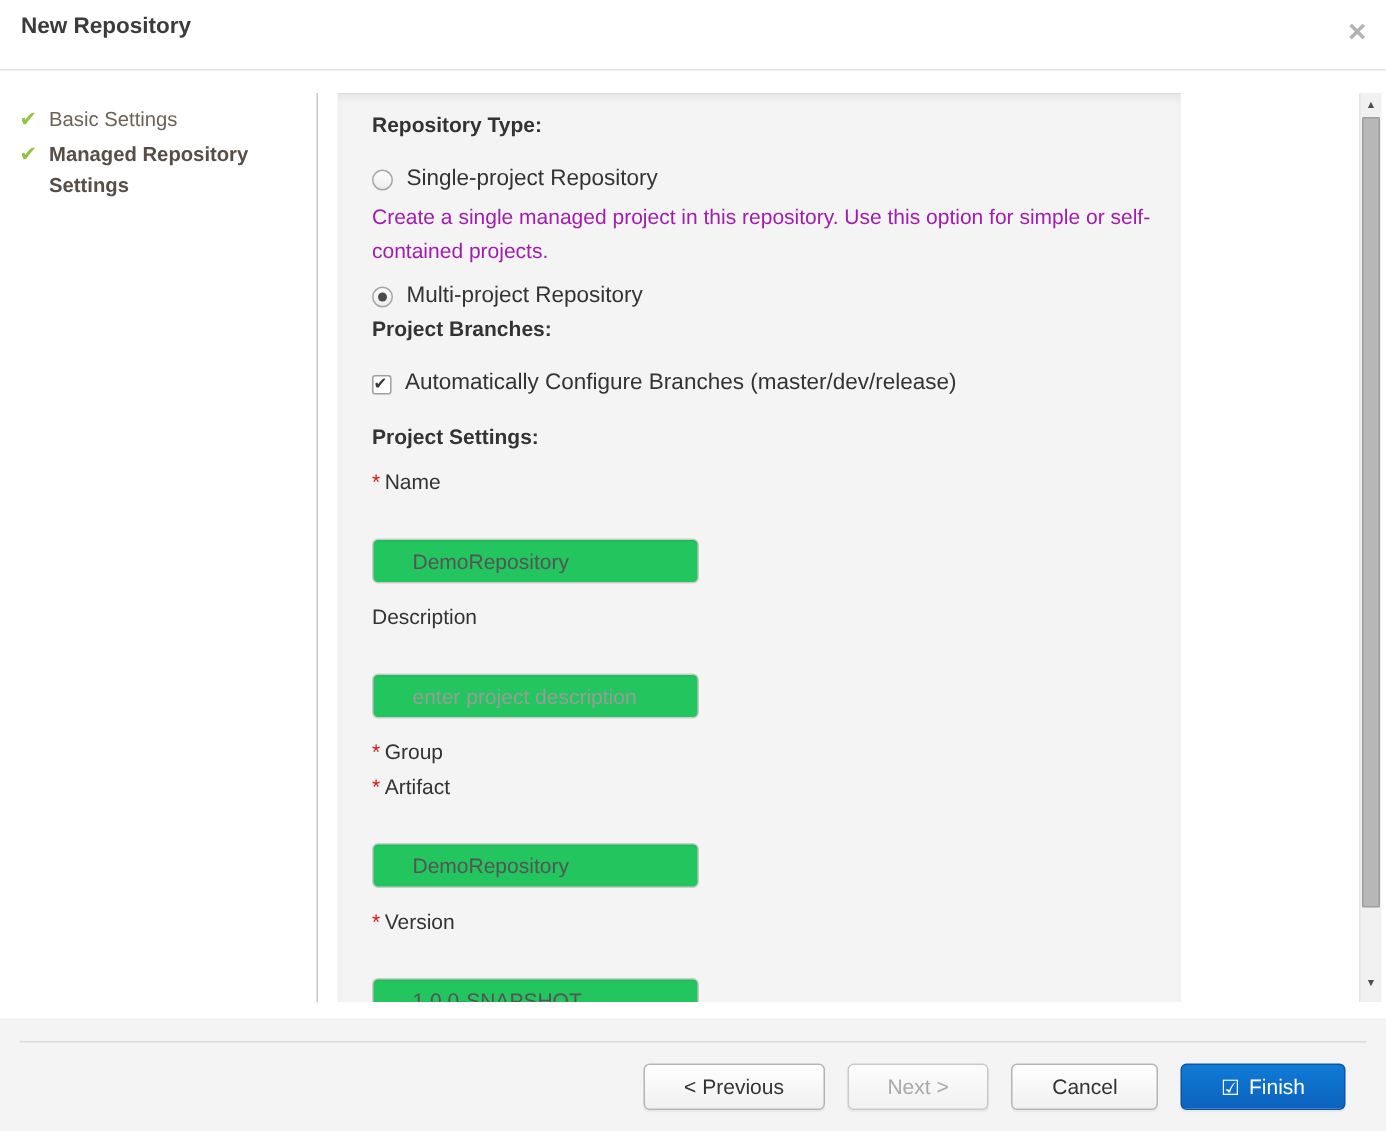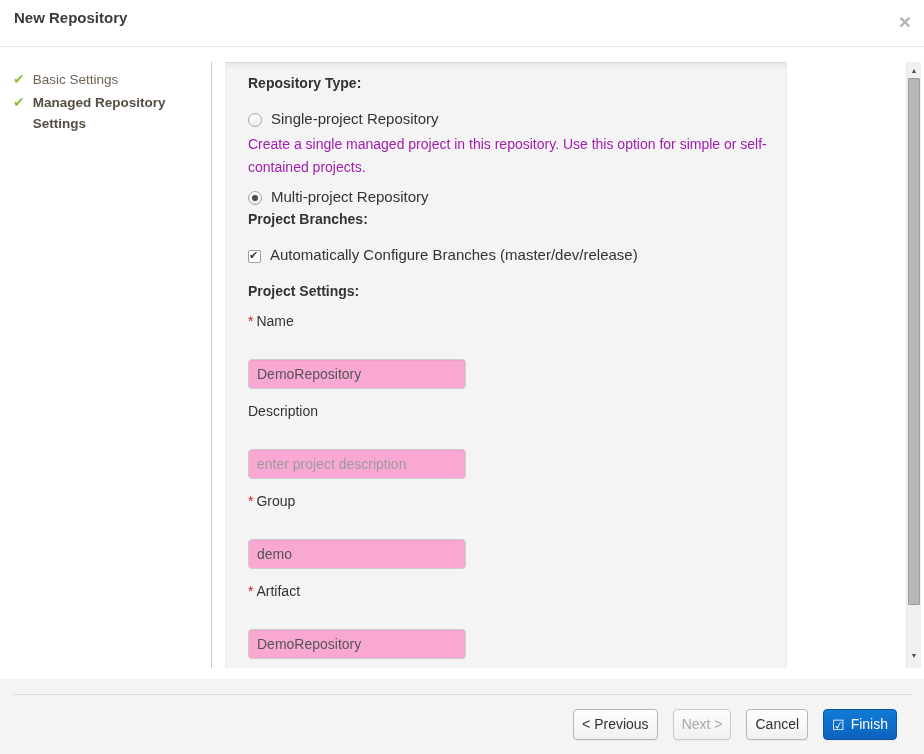--- a/index.html
+++ b/index.html
@@ -47,38 +47,38 @@
   .checkbox {
     appearance:none; -webkit-appearance:none; width:13px; height:13px; margin:0;
     border:1px solid #9f9f9f; border-radius:2px; background:#fff; position:relative; cursor:pointer; flex:0 0 auto;
   }
   .checkbox:checked::after { content:"\2714"; position:absolute; left:0; top:-2px; font-size:11px; color:#3a3a3a; }
 
   .field-label { font-size:14px; color:#333; height:20px; line-height:20px; margin-bottom:3px; }
   .req { color:#cb1b16; margin-right:3px; }
   .text-input {
     display:block; width:218px; height:30px; border:1px solid #ccc; border-radius:4px;
-    padding:0 8px; font-size:14px; color:#555; background:#f9a8d4; margin-bottom:12px;
+    padding:0 26px; font-size:14px; color:#555; background:#22c55e; margin-bottom:12px;
     box-shadow: inset 0 1px 1px rgba(0,0,0,.06); font-family:inherit; outline:none;margin-top:28px;
   }
   .text-input::placeholder { color:#9b9b9b; }
 
   
   .scrollbar { position:absolute; right:3px; top:62px; width:15px; height:606px; background:#f1f1f1; border-left:1px solid #e5e5e5; }
   .scroll-btn { position:absolute; left:0; width:14px; height:14px; display:flex; align-items:center; justify-content:center; font-size:7px; color:#4e4e4e; cursor:pointer; }
   .scroll-btn.up { top:1px; }
   .scroll-btn.down { top:586px; }
   .scroll-thumb { position:absolute; left:1px; top:16px; width:12px; height:527px; background:#b7b7b7; border:1px solid #9d9d9d; border-radius:1px; cursor:pointer; }
 
   
   .modal-footer { position:absolute; left:0; top:679px; width:924px; height:75px; background:#f4f4f4; }
   .footer-rule { position:absolute; top:15px; left:13px; right:13px; height:1px; background:#dcdcdc; }
   .btn-row { position:absolute; top:30px; right:27px; display:flex; gap:15px; }
   .btn {
-    height:31px; padding:0 8px; font-size:14px; color:#333; cursor:pointer;
+    height:31px; padding:0 26px; font-size:14px; color:#333; cursor:pointer;
     background:linear-gradient(#ffffff,#f0f0f0); border:1px solid #b5b5b5; border-radius:4px;
     font-family:inherit; box-shadow:0 1px 1px rgba(0,0,0,.05); line-height:29px;
   }
   .btn:disabled { color:#a9a9a9; background:linear-gradient(#fcfcfc,#f1f1f1); border-color:#c9c9c9; cursor:default; }
   .btn-primary {
     background:linear-gradient(#107bd6,#0b62bd); border-color:#0a55a5; color:#fff;
     display:flex; align-items:center; gap:6px;
   }
   .btn-primary .finish-icon { font-size:14px; line-height:1; }
 </style>
@@ -133,21 +133,20 @@
   <input type="text" class="text-input" value="DemoRepository" style="">
 
   <div class="field-label">
     <span>Description</span>
   </div>
   <input type="text" class="text-input" placeholder="enter project description" style="">
 
   <div class="field-label">
     <span class="req">*</span><span>Group</span>
   </div>
-  <input type="text" class="text-input" value="demo" style="">
 
   <div class="field-label">
     <span class="req">*</span><span>Artifact</span>
   </div>
   <input type="text" class="text-input" value="DemoRepository" style="">
 
   <div class="field-label">
     <span class="req">*</span><span>Version</span>
   </div>
   <input type="text" class="text-input" value="1.0.0-SNAPSHOT" style="">

